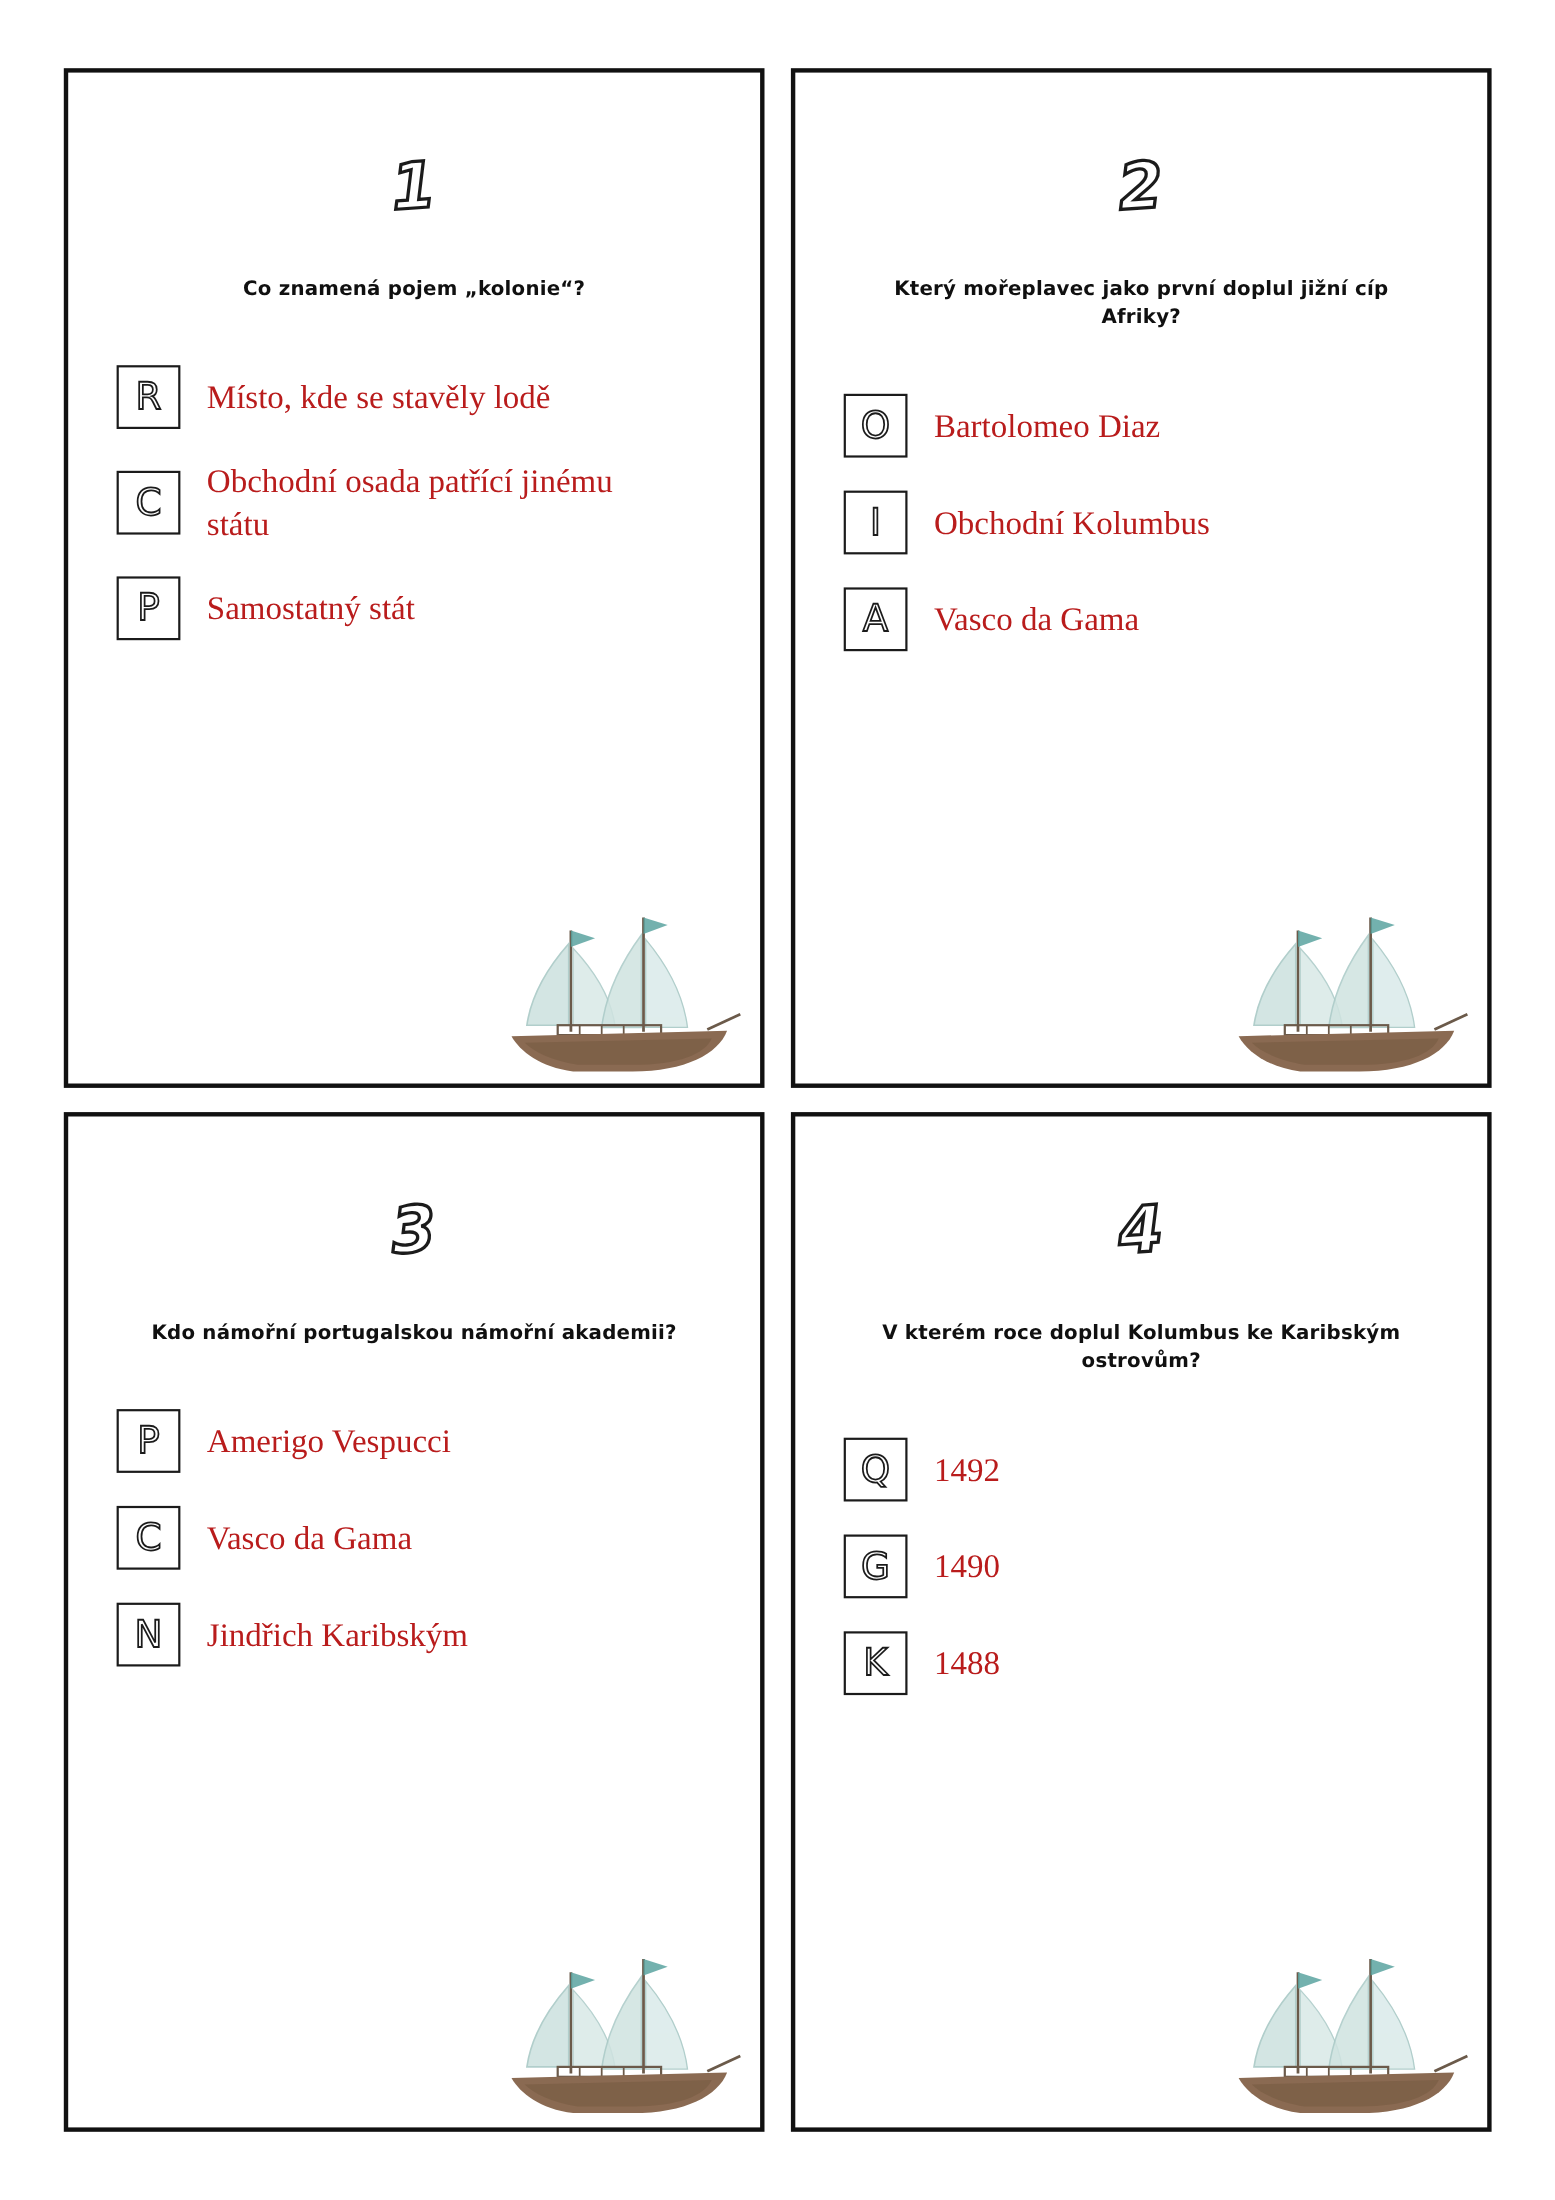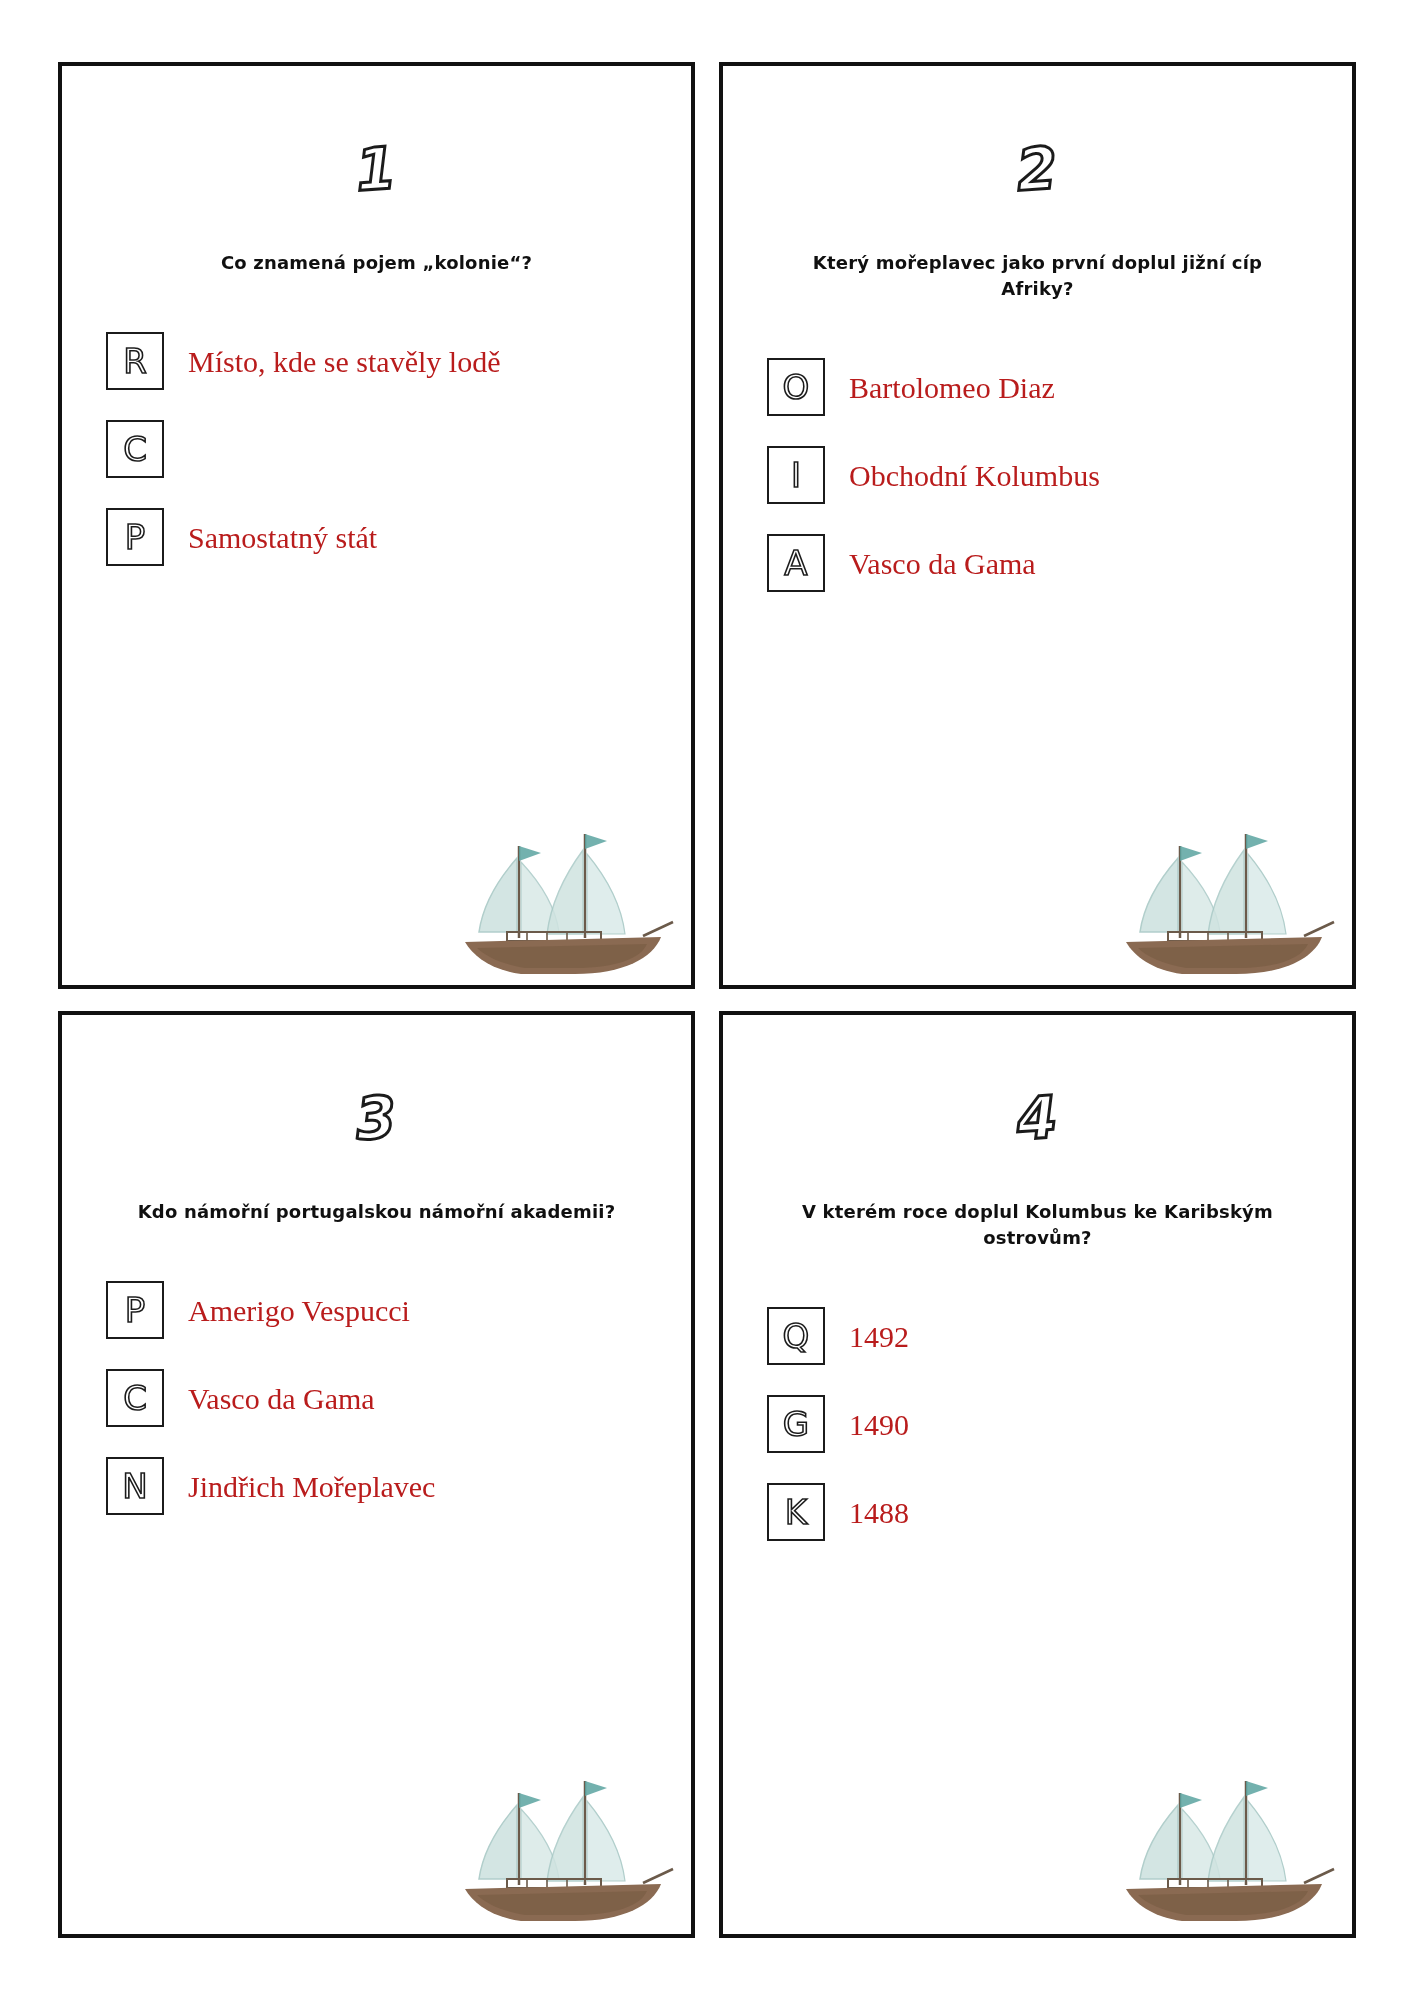--- a/index.html
+++ b/index.html
@@ -134,20 +134,21 @@
     <div class="card">
       <div class="card-number">1</div>
       <div class="question">Co znamená pojem „kolonie“?</div>
       <div class="answers">
         <div class="answer">
           <div class="letter-box">R</div>
           <div class="answer-text">Místo, kde se stavěly lodě</div>
         </div>
         <div class="answer">
           <div class="letter-box">C</div>
+          <div class="answer-text">Obchodní osada patřící jinému státu</div>
         </div>
         <div class="answer">
           <div class="letter-box">P</div>
           <div class="answer-text">Samostatný stát</div>
         </div>
       </div>
       <svg class="ship" viewBox="0 0 230 175">
 
         <line x1="72" y1="40" x2="72" y2="132" stroke="#6b5a4a" stroke-width="2.5"></line>
         <line x1="138" y1="28" x2="138" y2="132" stroke="#6b5a4a" stroke-width="2.5"></line>
@@ -215,21 +216,21 @@
         <div class="answer">
           <div class="letter-box">P</div>
           <div class="answer-text">Amerigo Vespucci</div>
         </div>
         <div class="answer">
           <div class="letter-box">C</div>
           <div class="answer-text">Vasco da Gama</div>
         </div>
         <div class="answer">
           <div class="letter-box">N</div>
-          <div class="answer-text">Jindřich Mořeplavec</div>
+          <div class="answer-text">Jindřich Karibským</div>
         </div>
       </div>
       <svg class="ship" viewBox="0 0 230 175">
         <line x1="72" y1="40" x2="72" y2="132" stroke="#6b5a4a" stroke-width="2.5"></line>
         <line x1="138" y1="28" x2="138" y2="132" stroke="#6b5a4a" stroke-width="2.5"></line>
         <path d="M72 40 l22 7 -22 8 z" fill="#5aa3a0" opacity="0.85"></path>
         <path d="M138 28 l22 7 -22 8 z" fill="#5aa3a0" opacity="0.85"></path>
         <path d="M70 52 C 40 86, 34 112, 32 126 L70 126 Z" fill="#cfe3e0" opacity="0.9" stroke="#a9c9c6" stroke-width="1.5"></path>
         <path d="M74 56 C 104 88, 110 112, 112 126 L74 126 Z" fill="#d9e9e7" opacity="0.85" stroke="#a9c9c6" stroke-width="1.2"></path>
         <path d="M136 44 C 108 82, 102 112, 100 128 L136 128 Z" fill="#cfe3e0" opacity="0.85" stroke="#a9c9c6" stroke-width="1.4"></path>

